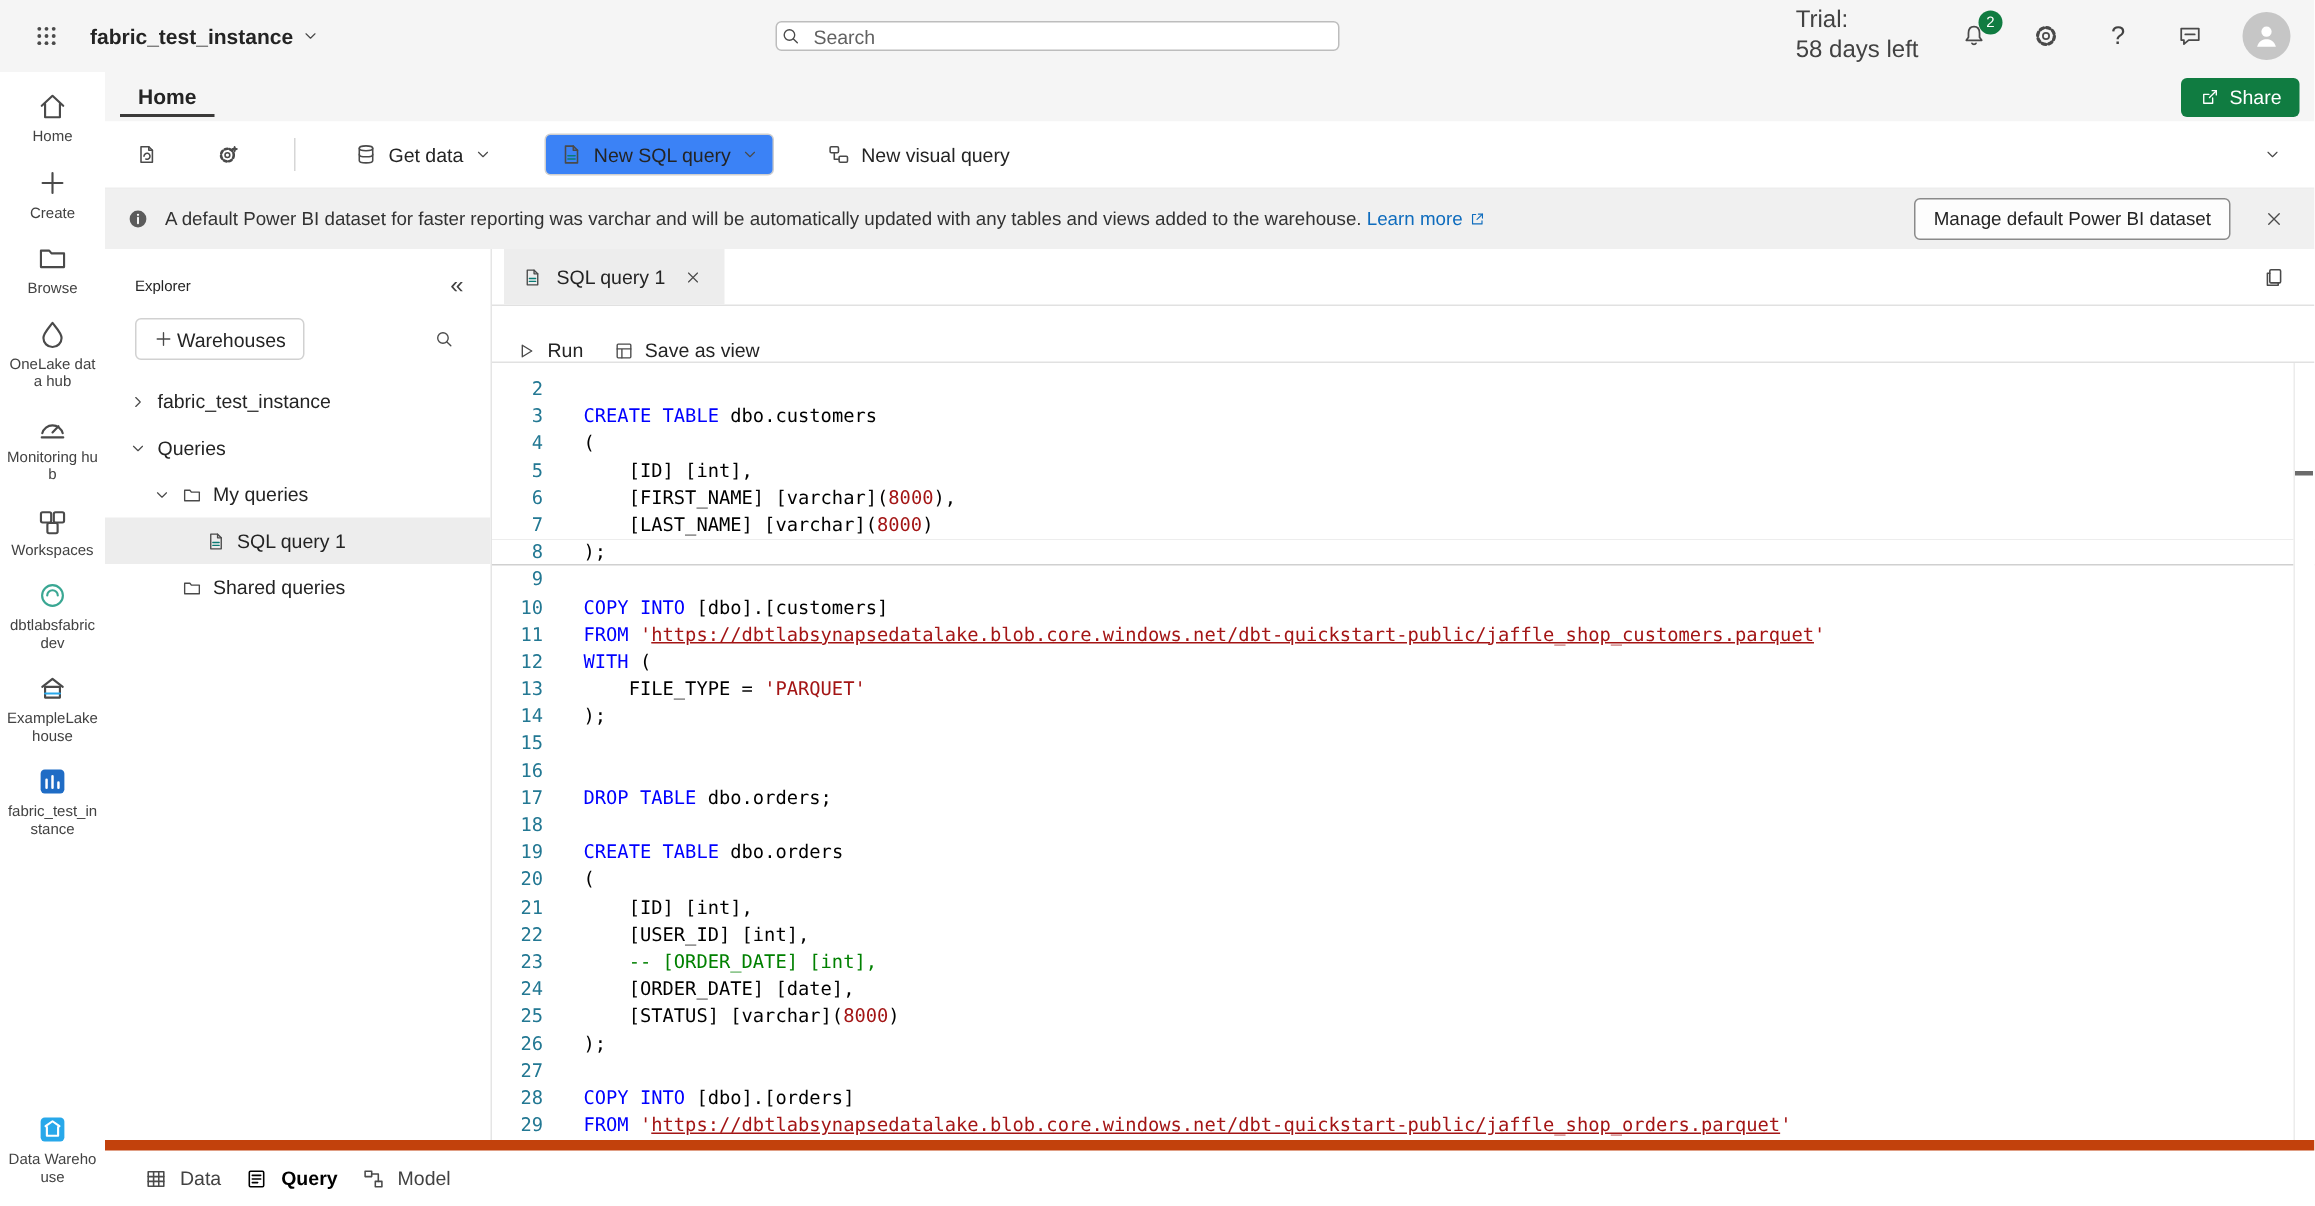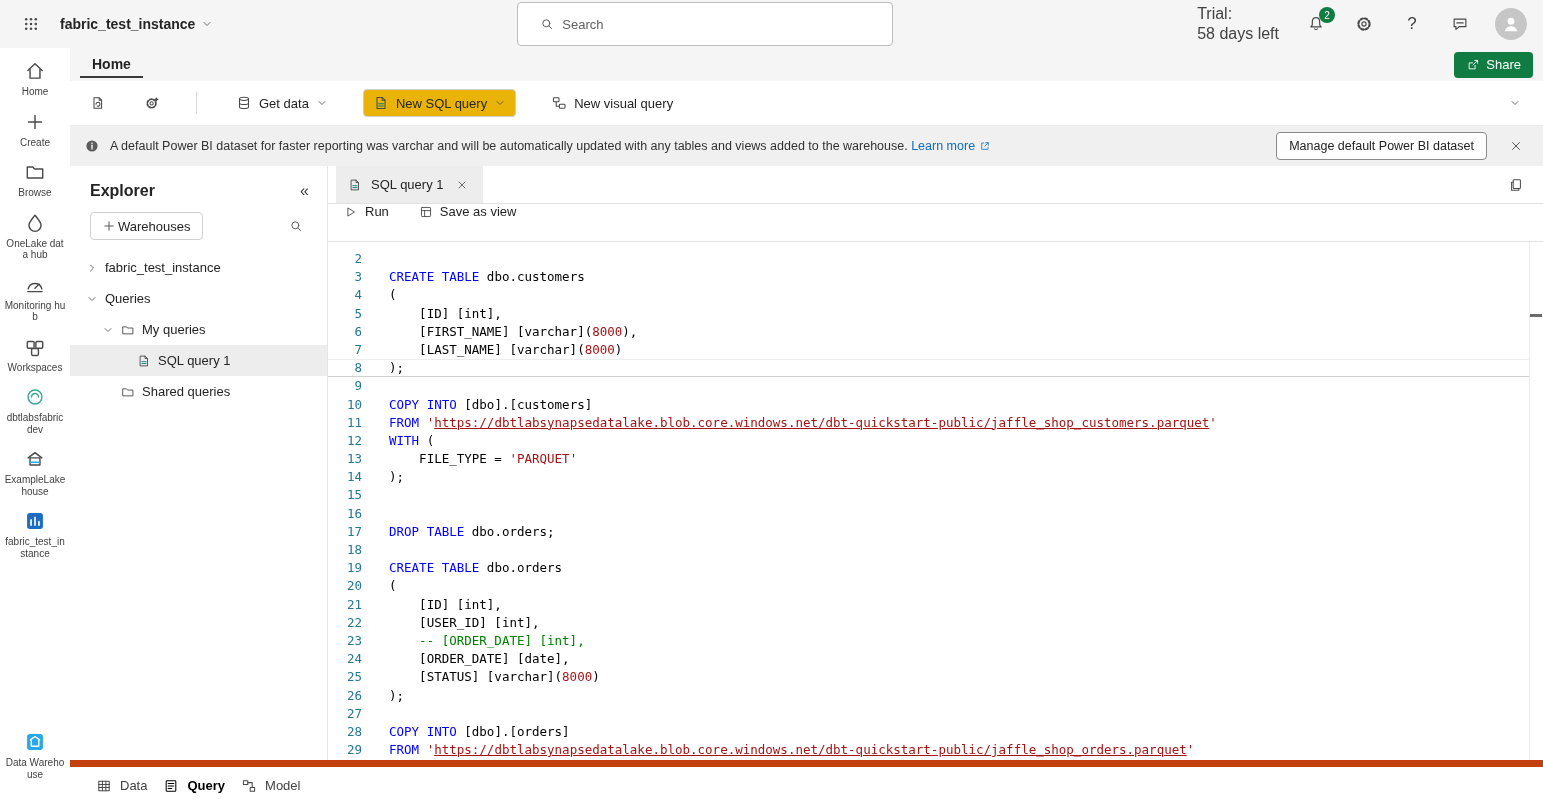--- a/index.html
+++ b/index.html
@@ -7,77 +7,77 @@
   body{font-family:"Liberation Sans","DejaVu Sans",sans-serif;font-size:13px;color:#242424;background:#fff}
   .page{display:flex;flex-direction:column;height:100%}
   .ic{width:16px;height:16px;stroke:#4a4a4a;fill:none;stroke-width:1.3;stroke-linecap:round;stroke-linejoin:round;flex:none}
   .ic12{width:12px;height:12px}
   .ic14{width:14px;height:14px}
   .ic-white{stroke:#fff}
   
   .topbar{height:48px;background:#f5f5f5;display:flex;align-items:center;padding:0 16px;flex:0 0 auto;gap:14px}
   .waffle-btn{width:30px;height:30px;display:flex;align-items:center;justify-content:center;cursor:pointer}
   .ws-name{display:flex;align-items:center;gap:6px;font-size:14px;font-weight:700;cursor:pointer}
-  .searchbox{margin:0 auto;width:376px;height:44px;background:#fff;border:1px solid #bdbdbd;border-radius:4px;display:flex;align-items:center;gap:8px;padding:0 22px}
+  .searchbox{margin:0 auto;width:376px;height:20px;background:#fff;border:1px solid #bdbdbd;border-radius:4px;display:flex;align-items:center;gap:8px;padding:0 2px}
   .searchbox input{border:none;outline:none;flex:1;font-size:13px;font-family:inherit;color:#242424;background:transparent}
   .searchbox input::placeholder{color:#616161}
   .top-right{display:flex;align-items:center;gap:22px}
   .trial{font-size:16px;color:#424242;line-height:1.25;margin-right:2px}
   .icon-btn{position:relative;width:26px;height:26px;display:flex;align-items:center;justify-content:center;cursor:pointer}
   .icon-btn .ic{width:18px;height:18px}
   .badge{position:absolute;top:-4px;right:-6px;min-width:16px;height:16px;border-radius:9px;background:var(--accentGreen);color:#fff;font-size:10px;display:flex;align-items:center;justify-content:center;padding:0 3px}
   .help-glyph{font-size:17px;color:#424242}
   .avatar{width:32px;height:32px;border-radius:50%;background:#c6c6c6;display:flex;align-items:center;justify-content:center;overflow:hidden;cursor:pointer}
   .avatar .ic{width:22px;height:22px}
   
   .below{flex:1;display:flex;min-height:0}
   .rail{width:70px;background:#fff;display:flex;flex-direction:column;align-items:center;padding-top:12px;flex:0 0 auto}
   .rail-item{width:66px;display:flex;flex-direction:column;align-items:center;gap:4px;margin-bottom:13px;cursor:pointer}
   .rail-item .ic{width:22px;height:22px}
   .rail-label{font-size:10px;color:#424242;text-align:center;word-break:break-all;line-height:1.15;padding:0 2px}
-  .rail-item.bottom{margin-top:auto;margin-bottom:24px}
+  .rail-item.bottom{margin-top:auto;margin-bottom:13px}
   .right-col{flex:1;display:flex;flex-direction:column;min-width:0}
   
   .ribbon{height:33px;background:#f5f5f5;display:flex;align-items:center;padding:0 10px}
   .ribbon-tab{font-size:14px;font-weight:700;padding:5px 12px 4px;border-bottom:2px solid #3b3a39;cursor:pointer}
   .share-btn{margin-left:auto;height:26px;background:var(--accentGreen);color:#fff;border-radius:4px;display:flex;align-items:center;gap:6px;padding:0 12px;font-size:13px;cursor:pointer}
   
   .toolbar{height:45px;background:#fff;display:flex;align-items:center;padding:0 14px;gap:26px;border-bottom:1px solid #ededed}
   .tb-iconbtn{width:28px;height:28px;display:flex;align-items:center;justify-content:center;cursor:pointer}
   .tb-sep{width:1px;height:22px;background:#d6d6d6;margin:0 4px}
   .tb-btn{display:flex;align-items:center;gap:7px;padding:5px 9px;border-radius:4px;cursor:pointer;font-size:13px}
-  .tb-btn.pressed{background:#eab308;border:1px solid #cfcfcf}
+  .tb-btn.pressed{background:#3b82f6;border:1px solid #cfcfcf}
   .tb-chevright{margin-left:auto;width:28px;height:28px;display:flex;align-items:center;justify-content:center;cursor:pointer}
   
   .banner{height:40px;background:#f0f0f0;display:flex;align-items:center;padding:0 14px;gap:10px}
   .banner-text{font-size:12.5px;color:#323232}
   .learn-more{color:#0f6cbd;display:inline-flex;align-items:center;gap:4px;cursor:pointer;text-decoration:none}
   .manage-btn{margin-left:auto;height:28px;border:1px solid #8a8a8a;background:#fdfdfd;border-radius:4px;padding:11px 12px;font-size:12.5px;display:flex;align-items:center;cursor:pointer;white-space:nowrap}
   .banner-close{width:26px;height:26px;display:flex;align-items:center;justify-content:center;cursor:pointer;margin-left:6px}
   
   .content{flex:1;display:flex;min-height:0}
   .explorer{width:258px;flex:0 0 auto;border-right:1px solid #e5e5e5;display:flex;flex-direction:column;padding-top:12px}
   .exp-head{display:flex;align-items:center;padding:4px 18px 10px 20px}
-  .exp-title{font-size:16px;font-weight:700}
+  .exp-title{font-size:10px;font-weight:400}
   .exp-collapse{margin-left:auto;font-size:16px;color:#424242;cursor:pointer}
   .exp-tools{display:flex;align-items:center;padding:2px 18px 12px 20px}
   .warehouses-btn{display:flex;align-items:center;gap:2px;border:1px solid #d1d1d1;border-radius:4px;height:28px;padding:0 11px;background:#fff;cursor:pointer;font-size:13px}
   .exp-search{margin-left:auto;width:26px;height:26px;display:flex;align-items:center;justify-content:center;cursor:pointer}
   .tree{display:flex;flex-direction:column}
   .tree-row{height:31px;display:flex;align-items:center;gap:7px;cursor:pointer;font-size:13px;color:#242424}
   .tree-row.selected{background:#ededed}
   .chev-spacer{width:12px;flex:none}
   
   .main{flex:1;display:flex;flex-direction:column;min-width:0}
   .tabstrip{height:38px;border-bottom:1px solid #e1e1e1;display:flex;align-items:stretch;padding:0 14px 0 8px}
   .tab{background:#ededed;display:flex;align-items:center;gap:9px;padding:0 12px;cursor:pointer}
   .tab-label{font-size:13px}
   .tab-close{width:18px;height:18px;display:flex;align-items:center;justify-content:center;cursor:pointer}
   .copy-btn{margin-left:auto;align-self:center;width:26px;height:26px;display:flex;align-items:center;justify-content:center;cursor:pointer}
-  .querybar{height:38px;border-bottom:1px solid #e1e1e1;display:flex;align-items:flex-start;padding-left:16px;gap:30px}
+  .querybar{height:38px;border-bottom:1px solid #e1e1e1;display:flex;align-items:flex-end;padding-left:16px;gap:20px}
   .qb-btn{display:flex;align-items:center;gap:7px;cursor:pointer;font-size:13px}
   
   .editor{flex:1;position:relative;font-family:"DejaVu Sans Mono","Liberation Mono",monospace;font-size:12.5px;overflow:hidden;padding-top:8px;background:#fff}
   .code-line{display:flex;height:18.2px;line-height:18.2px;white-space:pre}
   .code-line.current{box-shadow:inset 0 -1px 0 #d0d0d0, inset 0 1px 0 #ededed}
   .gutter{flex:0 0 34px;text-align:right;color:var(--lineNumber)}
   .code{margin-left:27px}
   .tk-k{color:var(--keyword)}
   .tk-p{color:#000}
   .tk-s{color:var(--string)}

